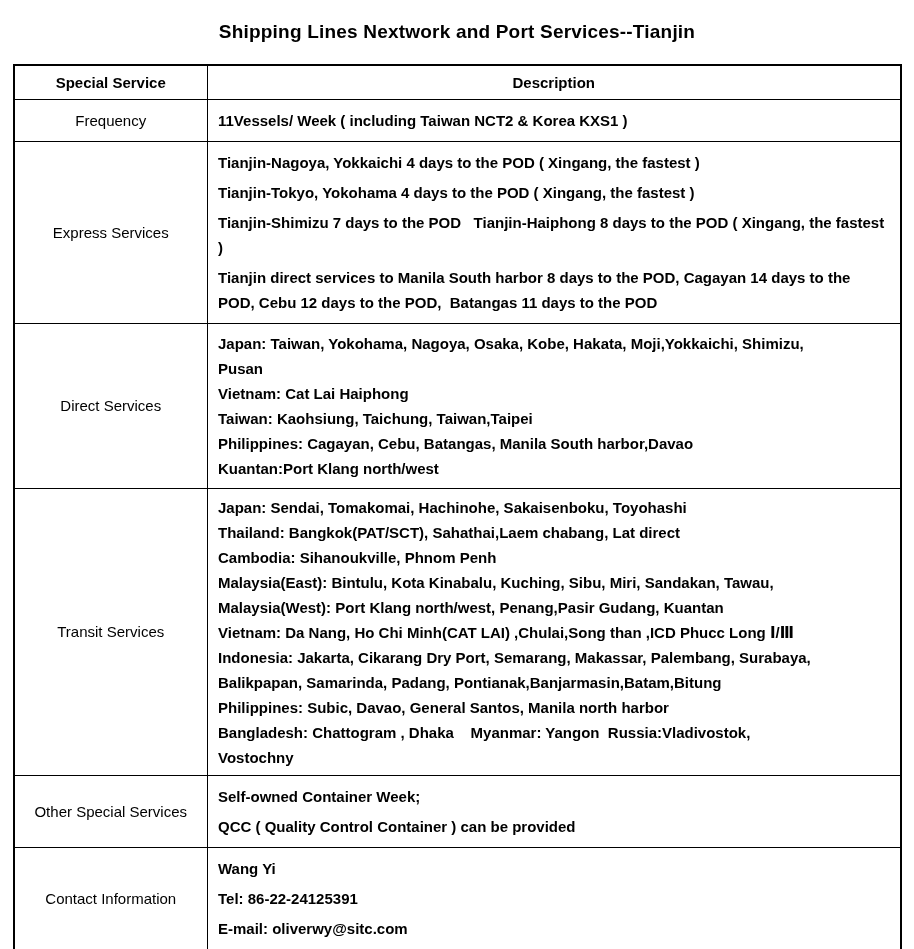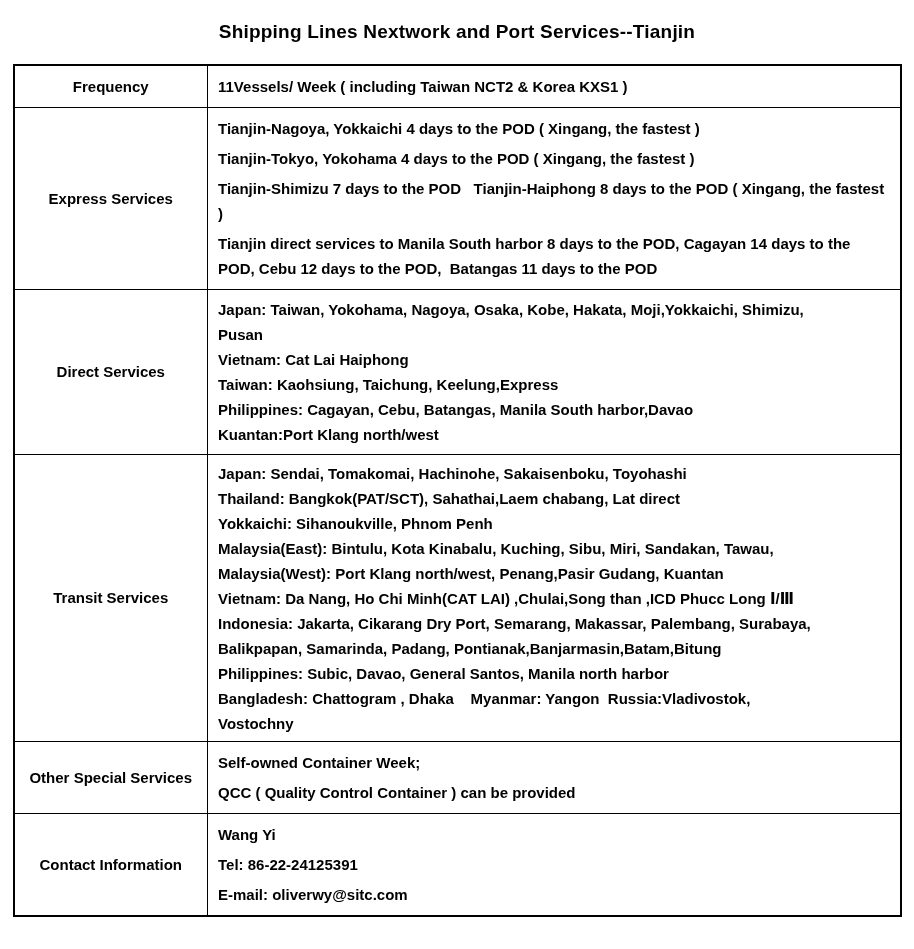--- a/index.html
+++ b/index.html
@@ -32,21 +32,21 @@
     border: 2px solid #000000;
   }
   table.services col.c1 { width: 194px; }
   table.services col.c2 { width: 693px; }
   table.services td {
     border: 1px solid #000000;
     vertical-align: middle;
     font-size: 15px;
   }
   td.label-cell {
-    font-weight: bold;
+    font-weight: normal;
     text-align: center;
     padding: 2px 1px;
     line-height: 20px;
   }
   td.header-cell {
     font-weight: bold;
     text-align: center;
     height: 31px;
     font-size: 15px;
   }
@@ -69,20 +69,24 @@
 <div class="page">
 
   <div class="title">Shipping Lines Nextwork and Port Services--Tianjin</div>
 
   <table class="services">
     <colgroup>
         <col class="c1">
         <col class="c2">
       </colgroup>
     <tbody>
+      <tr>
+        <td class="header-cell">Special Service</td>
+        <td class="header-cell">Description</td>
+      </tr>
     <tr style="height: 37px;">
           <td class="label-cell">Frequency</td>
           <td class="desc-cell loose">
             <div class="para">11Vessels/ Week ( including Taiwan NCT2 &amp; Korea KXS1 )</div>
           </td>
         </tr>
         <tr style="height: 176px;">
           <td class="label-cell">Express Services</td>
           <td class="desc-cell loose">
             <div class="para">Tianjin-Nagoya, Yokkaichi 4 days to the POD ( Xingang, the fastest )</div>
@@ -90,31 +94,31 @@
             <div class="para">Tianjin-Shimizu 7 days to the POD   Tianjin-Haiphong 8 days to the POD ( Xingang, the fastest )</div>
             <div class="para">Tianjin direct services to Manila South harbor 8 days to the POD, Cagayan 14 days to the POD, Cebu 12 days to the POD,  Batangas 11 days to the POD</div>
           </td>
         </tr>
         <tr style="height: 165px;">
           <td class="label-cell">Direct Services</td>
           <td class="desc-cell tight">
             <div class="para">Japan: Taiwan, Yokohama, Nagoya, Osaka, Kobe, Hakata, Moji,Yokkaichi, Shimizu,</div>
             <div class="para">Pusan</div>
             <div class="para">Vietnam: Cat Lai Haiphong</div>
-            <div class="para">Taiwan: Kaohsiung, Taichung, Keelung,Express</div>
+            <div class="para">Taiwan: Kaohsiung, Taichung, Taiwan,Taipei</div>
             <div class="para">Philippines: Cagayan, Cebu, Batangas, Manila South harbor,Davao</div>
             <div class="para">Kuantan:Port Klang north/west</div>
           </td>
         </tr>
         <tr style="height: 287px;">
           <td class="label-cell">Transit Services</td>
           <td class="desc-cell tight">
             <div class="para">Japan: Sendai, Tomakomai, Hachinohe, Sakaisenboku, Toyohashi</div>
             <div class="para">Thailand: Bangkok(PAT/SCT), Sahathai,Laem chabang, Lat direct</div>
-            <div class="para">Yokkaichi: Sihanoukville, Phnom Penh</div>
+            <div class="para">Cambodia: Sihanoukville, Phnom Penh</div>
             <div class="para">Malaysia(East): Bintulu, Kota Kinabalu, Kuching, Sibu, Miri, Sandakan, Tawau,</div>
             <div class="para">Malaysia(West): Port Klang north/west, Penang,Pasir Gudang, Kuantan</div>
             <div class="para">Vietnam: Da Nang, Ho Chi Minh(CAT LAI) ,Chulai,Song than ,ICD Phucc Long Ⅰ/Ⅲ</div>
             <div class="para">Indonesia: Jakarta, Cikarang Dry Port, Semarang, Makassar, Palembang, Surabaya,</div>
             <div class="para">Balikpapan, Samarinda, Padang, Pontianak,Banjarmasin,Batam,Bitung</div>
             <div class="para">Philippines: Subic, Davao, General Santos, Manila north harbor</div>
             <div class="para">Bangladesh: Chattogram , Dhaka    Myanmar: Yangon  Russia:Vladivostok,</div>
             <div class="para">Vostochny</div>
           </td>
         </tr>

